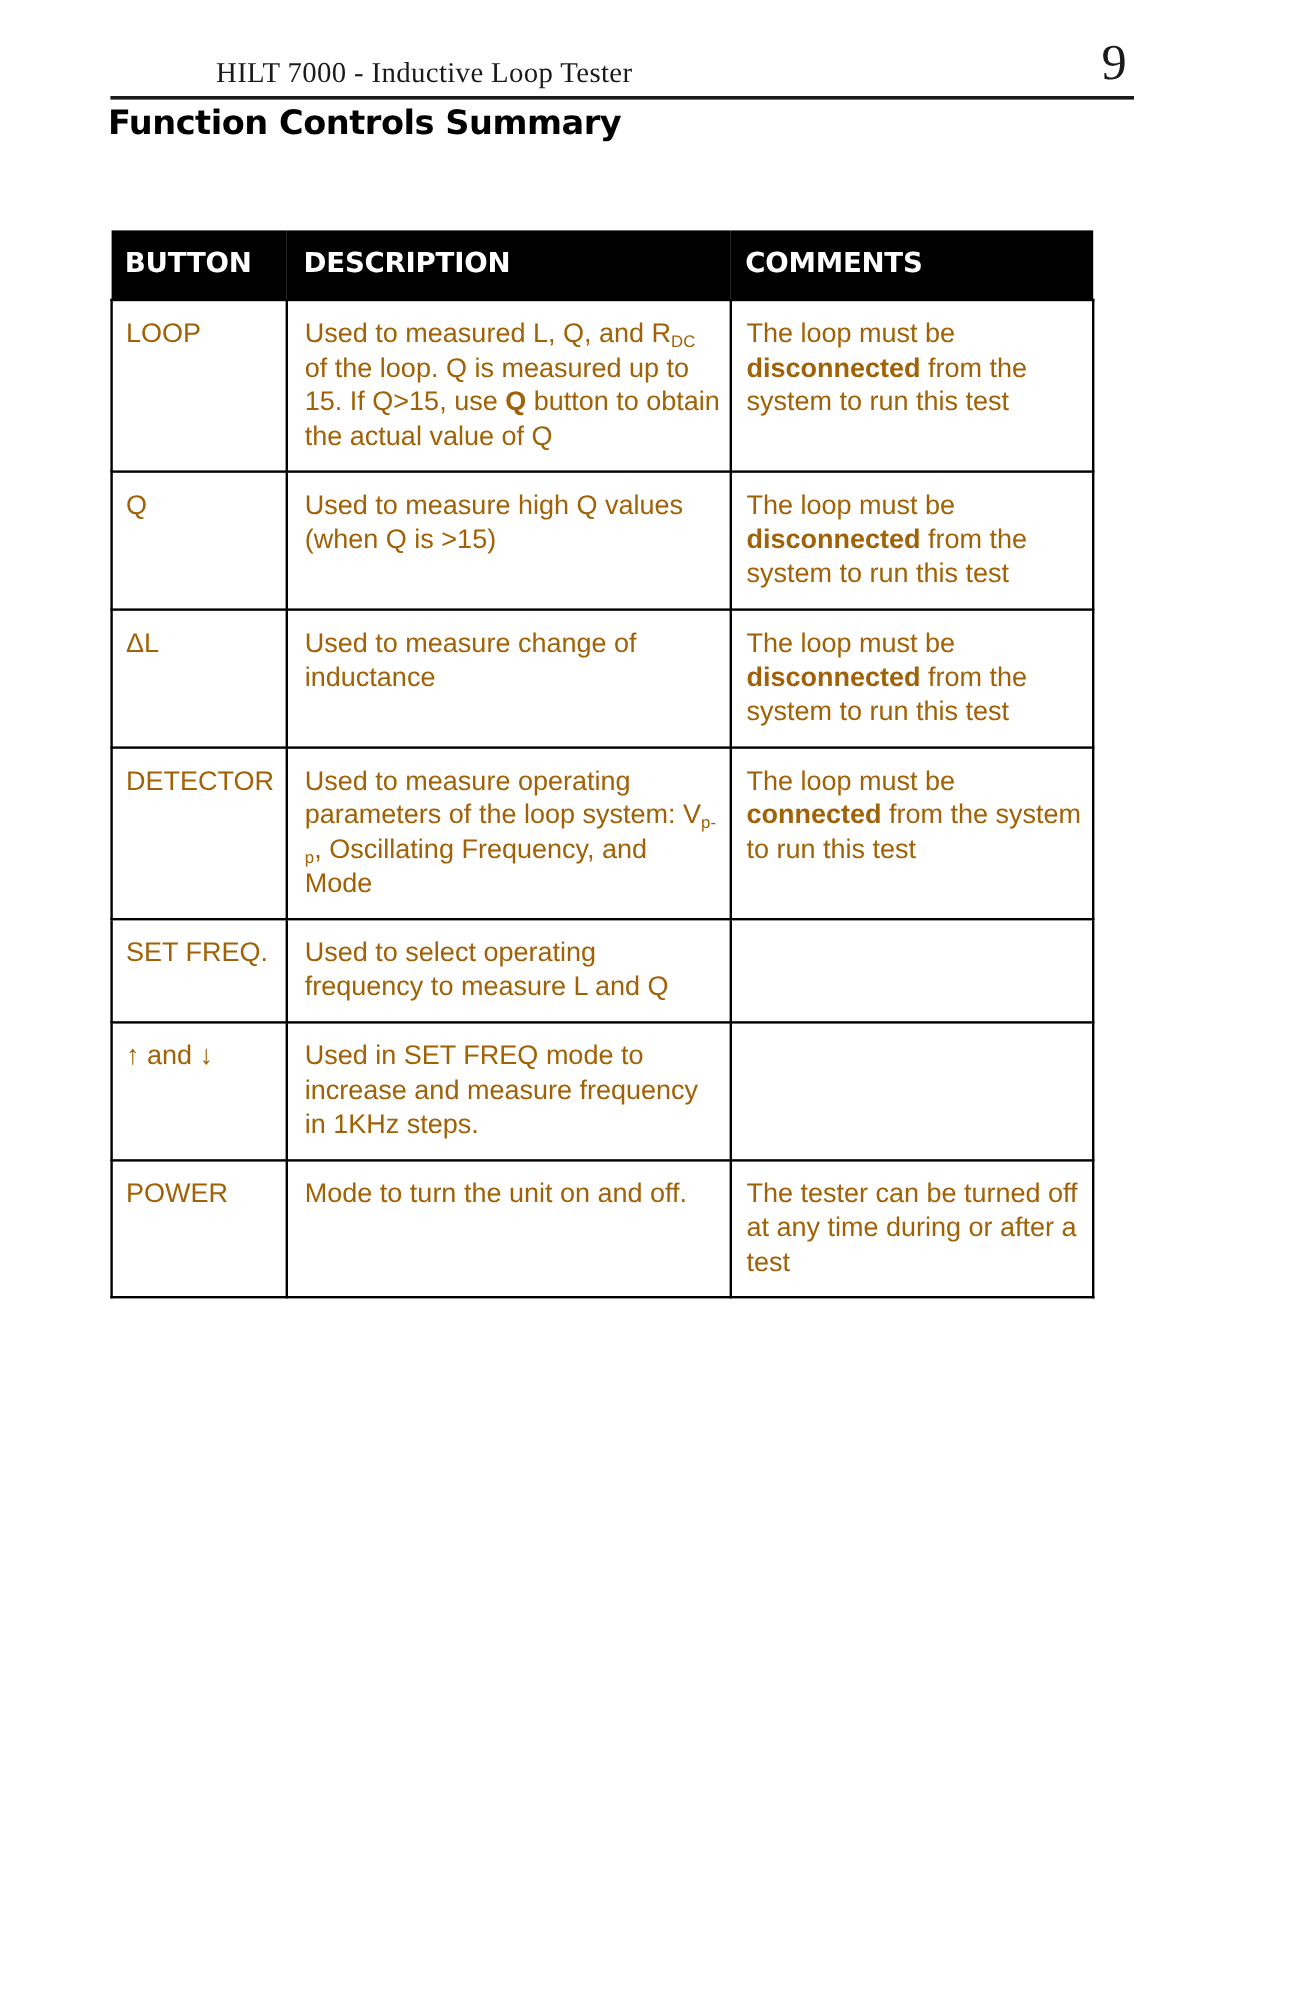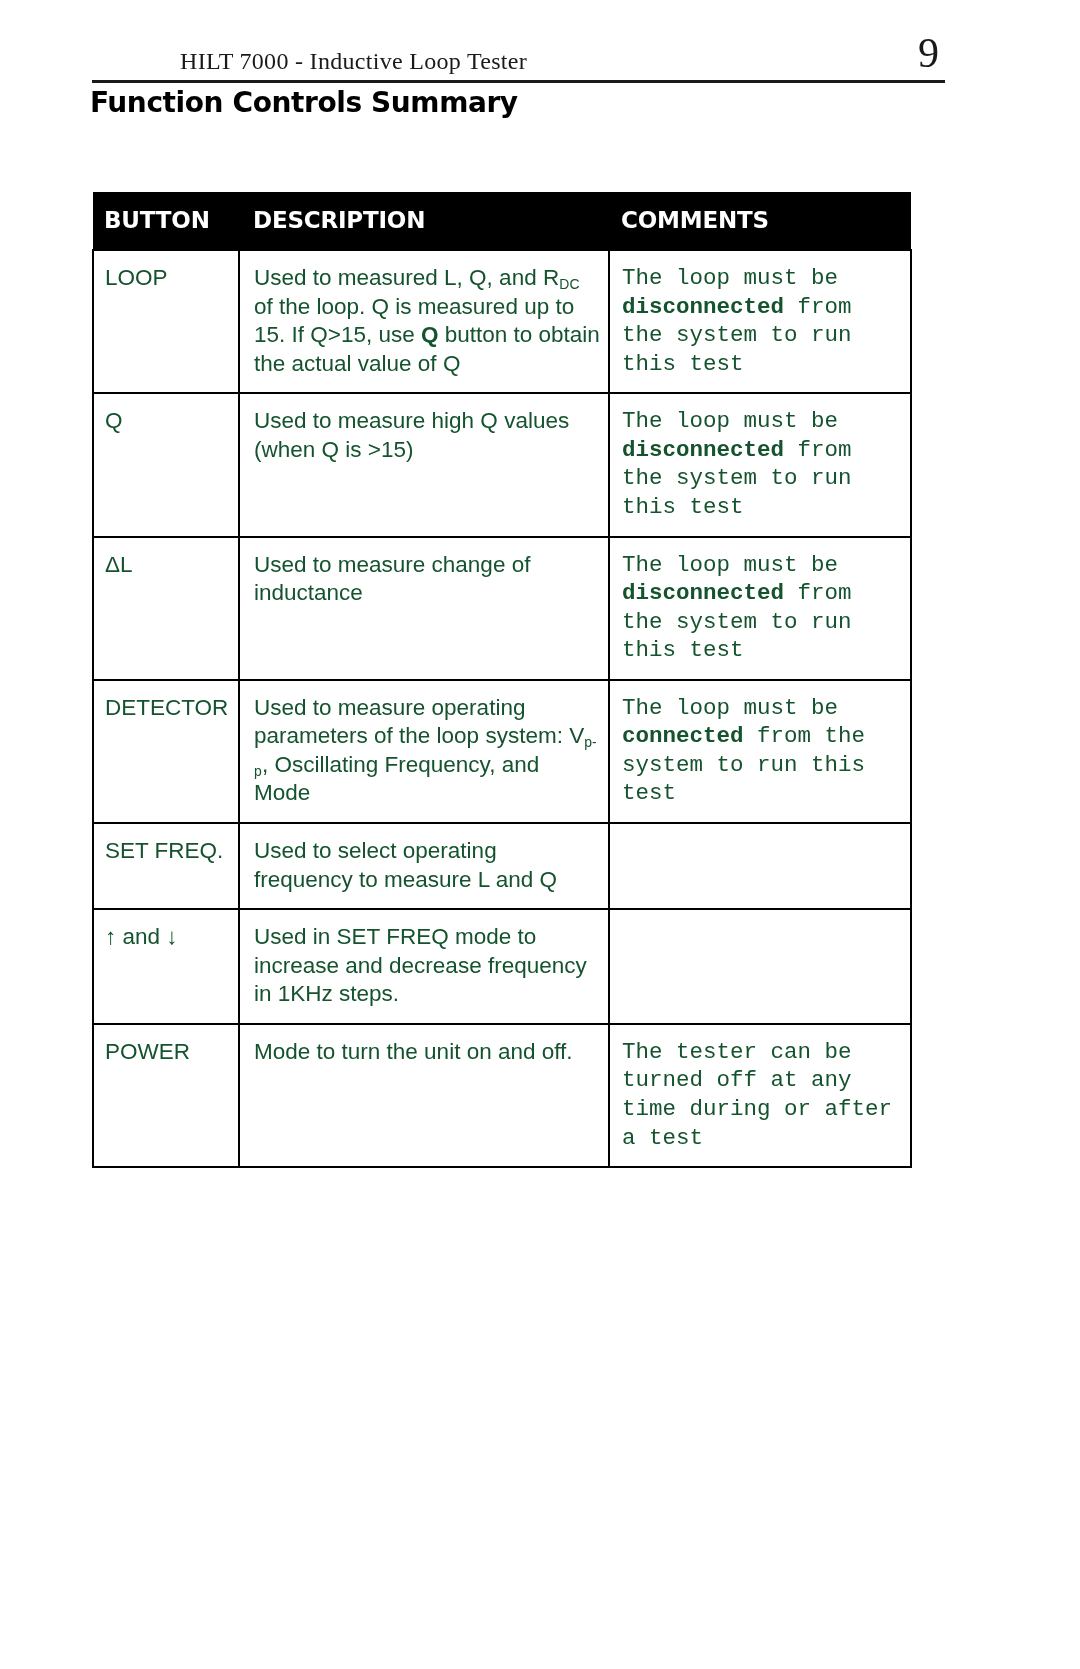--- a/index.html
+++ b/index.html
@@ -102,34 +102,33 @@
   table.controls thead th.th-desc { padding-left: 14px; }
   table.controls thead th.th-comment { padding-left: 12px; }
 
   table.controls tbody td {
     border: 2.5px solid #000000;
     vertical-align: top;
     font-family: "Liberation Sans", sans-serif;
     font-size: 22.5px;
     line-height: 1.27;
     padding: 13px 10px 14px 11px;
-    color: #14532d;
+    color: #a16207;
   }
   table.controls tbody td.cell-button {
     padding-left: 11px;
     white-space: nowrap;
   }
   table.controls tbody td.cell-desc {
     padding-left: 14px;
     padding-right: 8px;
   }
   table.controls tbody td.cell-comment {
     padding-left: 12px;
     padding-right: 8px;
-    font-family: Liberation Mono, monospace;
   }
 
   .b { font-weight: bold; }
   sub {
     font-size: 0.62em;
     vertical-align: baseline;
     position: relative;
     bottom: -0.28em;
     letter-spacing: 0.2px;
     text-align: center;
@@ -187,21 +186,21 @@
             <td class="cell-desc"><span>Used to measure operating parameters of the loop system: V</span><sub>p-p</sub><span>, Oscillating Frequency, and Mode</span></td>
             <td class="cell-comment"><span>The loop must be </span><span class="b">connected</span><span> from the system to run this test</span></td>
           </tr>
           <tr>
             <td class="cell-button">SET FREQ.</td>
             <td class="cell-desc"><span>Used to select operating frequency to measure L and Q</span></td>
             <td class="cell-comment"></td>
           </tr>
           <tr>
             <td class="cell-button arrow-glyph">↑ and ↓</td>
-            <td class="cell-desc"><span>Used in SET FREQ mode to increase and decrease frequency in 1KHz steps.</span></td>
+            <td class="cell-desc"><span>Used in SET FREQ mode to increase and measure frequency in 1KHz steps.</span></td>
             <td class="cell-comment"></td>
           </tr>
           <tr>
             <td class="cell-button">POWER</td>
             <td class="cell-desc"><span>Mode to turn the unit on and off.</span></td>
             <td class="cell-comment"><span>The tester can be turned off at any time during or after a test</span></td>
           </tr>
         </tbody>
     </table>
   </div>

